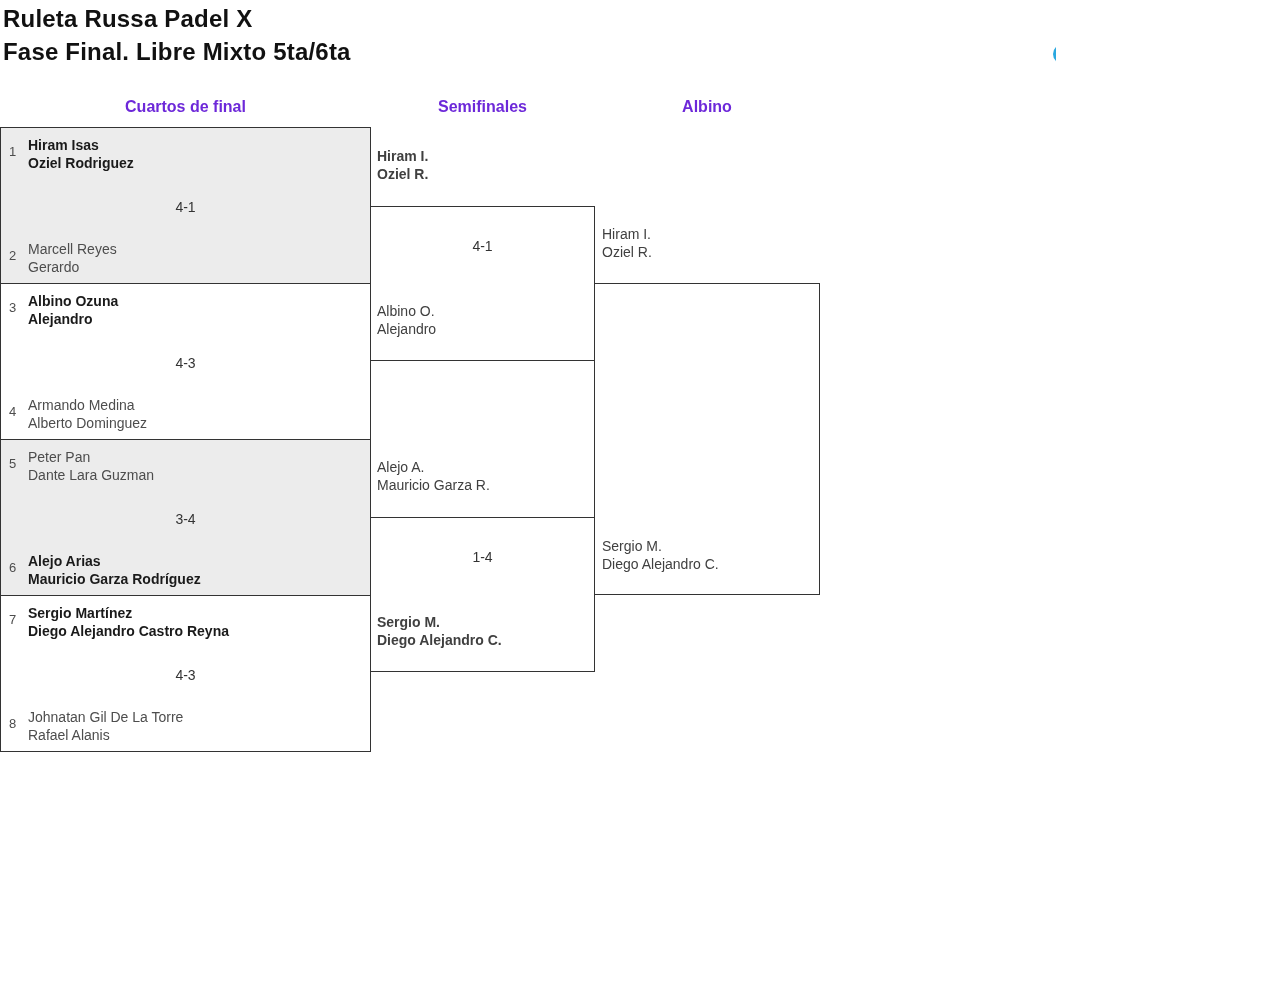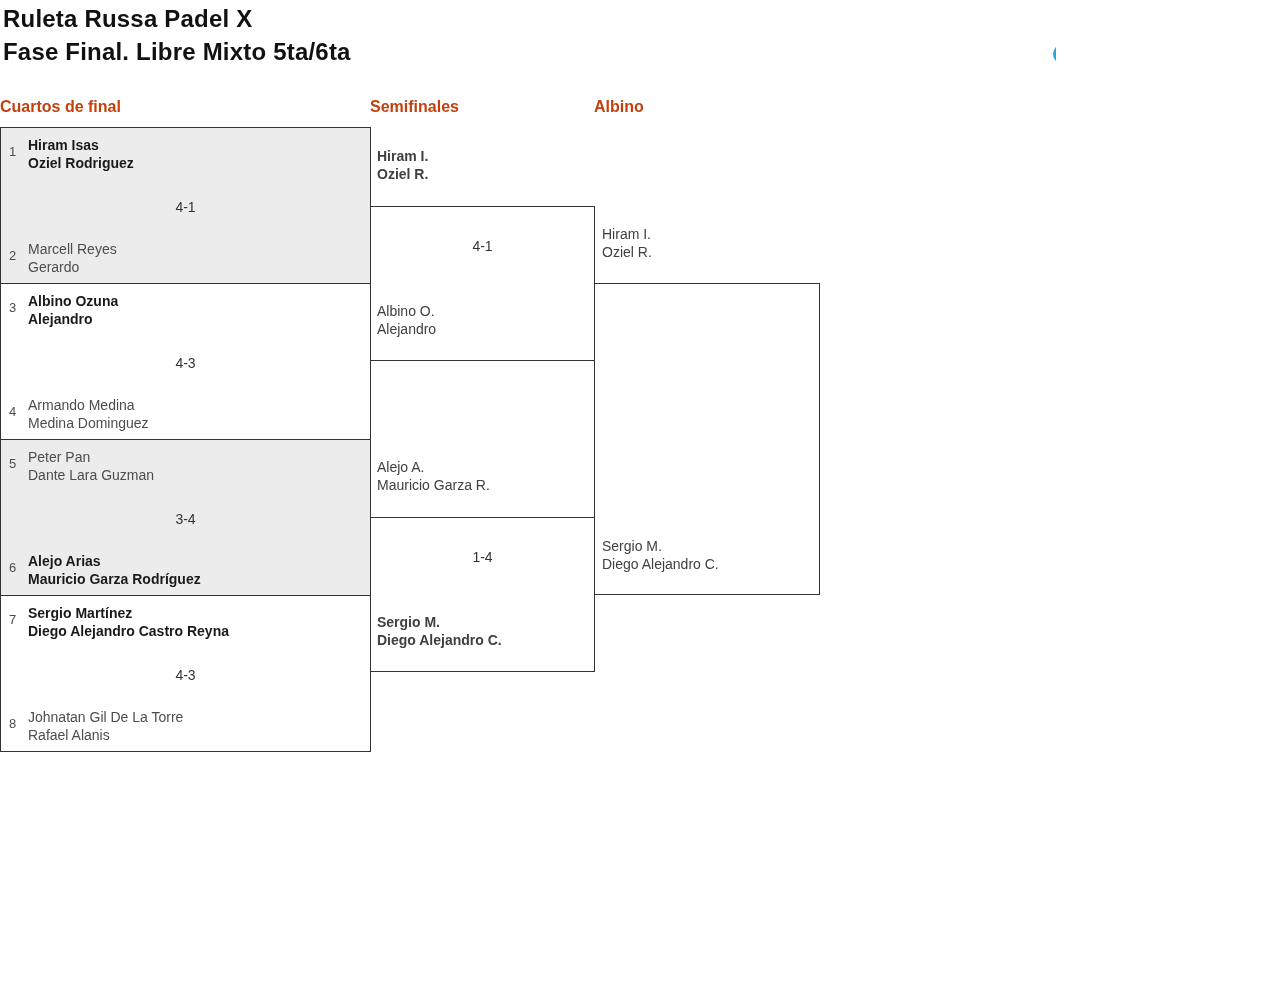--- a/index.html
+++ b/index.html
@@ -14,22 +14,22 @@
   .logo { position:absolute; left:1050px; top:5px; width:225px; height:72px; cursor:pointer; }
   .logo-dot { position:absolute; border-radius:50%; }
   .dot-blue-sm   { left:12px; top:10px; width:12px; height:12px; background:#29a8e0; }
   .dot-green-lg  { left:34px; top:4px;  width:22px; height:22px; background:#76b82a; }
   .dot-orange    { left:21px; top:25px; width:17px; height:17px; background:#e57313; }
   .dot-blue-lg   { left:3px;  top:39px; width:20px; height:20px; background:#29a8e0; }
   .dot-green-sm  { left:35px; top:42px; width:11px; height:11px; background:#76b82a; }
   .logo-text { position:absolute; left:55px; top:-1px; font-size:72px; font-weight:bold;
                letter-spacing:-2.5px; color:#4d7c0f; }
   
-  .round-header { position:absolute; top:97px; text-align:left; font-size:16px;
-                  font-weight:bold; color:#c2410c; line-height:20px; }
+  .round-header { position:absolute; top:97px; text-align:center; font-size:16px;
+                  font-weight:bold; color:#6d28d9; line-height:20px; }
   .rh-qf { left:0;   width:371px; }
   .rh-sf { left:370px; width:225px; }
   .rh-f  { left:594px; width:226px; }
   
   .box { position:absolute; border:1px solid #333; }
   .qf  { left:0; width:371px; height:157px; background:#fff; }
   .shaded { background:#ececec; }
   .sf  { left:370px; width:225px; height:155px; background:transparent; }
   .fin { left:594px; width:226px; height:312px; background:transparent; }
   .qf-1 { top:127px; } .qf-2 { top:283px; } .qf-3 { top:439px; } .qf-4 { top:595px; }
@@ -93,21 +93,21 @@
   <div class="box qf qf-2">
     <span class="seed s1">3</span>
     <div class="team t1 winner">
       <div>Albino Ozuna</div>
       <div>Alejandro</div>
     </div>
     <div class="score">4-3</div>
     <span class="seed s2">4</span>
     <div class="team t2">
       <div>Armando Medina</div>
-      <div>Medina Dominguez</div>
+      <div>Alberto Dominguez</div>
     </div>
   </div>
 
   <div class="box qf qf-3 shaded">
     <span class="seed s1">5</span>
     <div class="team t1">
       <div>Peter Pan</div>
       <div>Dante Lara Guzman</div>
     </div>
     <div class="score">3-4</div>

